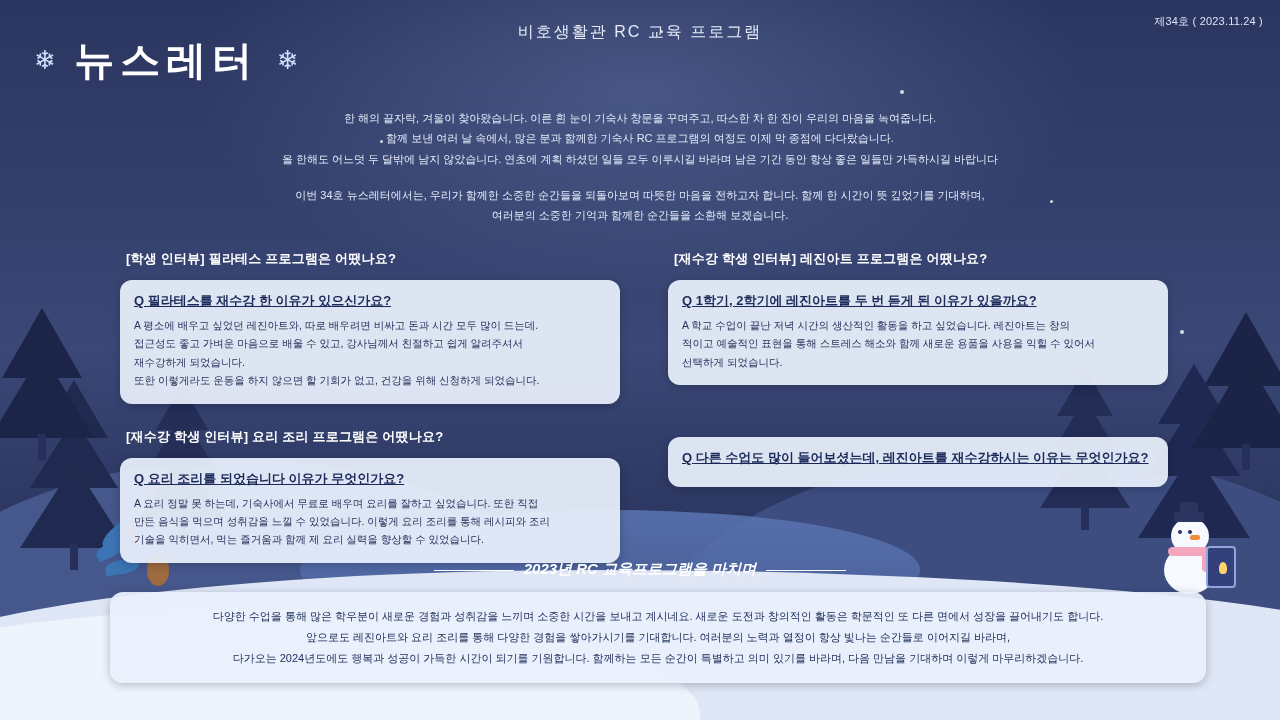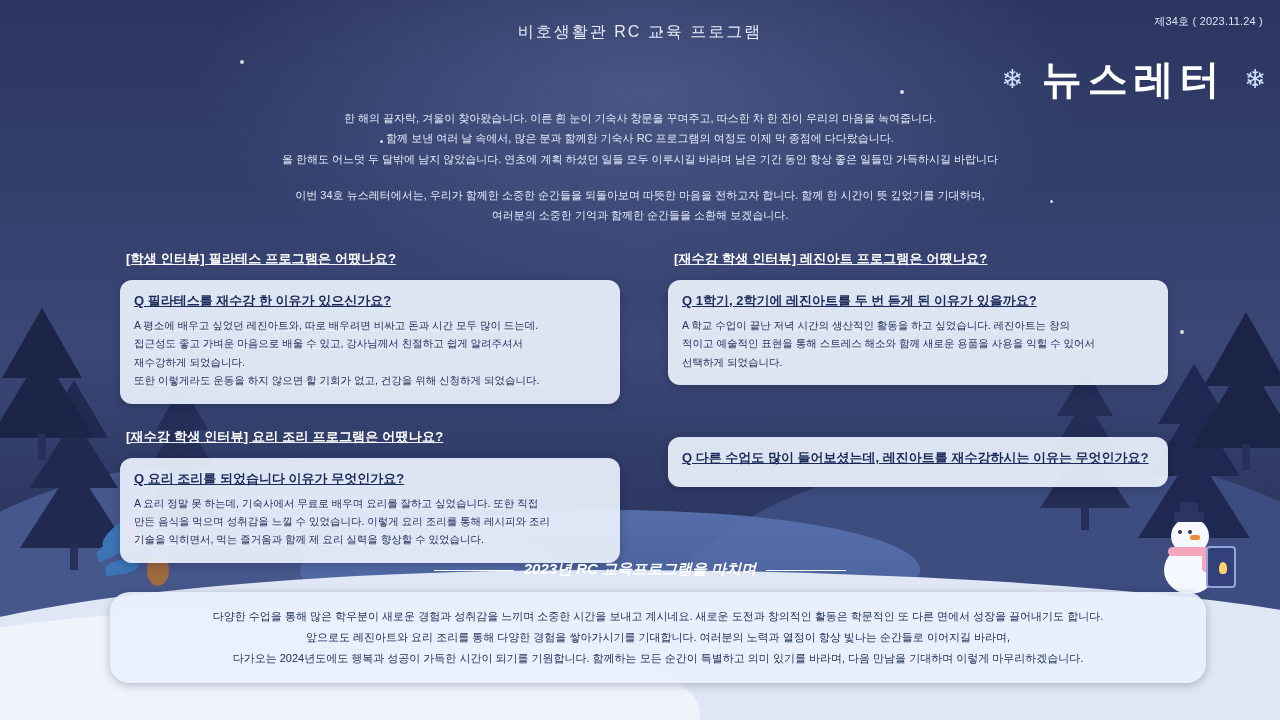--- a/index.html
+++ b/index.html
@@ -102,23 +102,23 @@
     position: absolute;
     top: 22px;
     left: 0; right: 0;
     text-align: center;
     font-size: 16px;
     color: #e6ecfa;
     letter-spacing: 2px;
   }
   .title-wrap {
     position: absolute;
-    top: 52px;
+    top: 33px;
     left: 0; right: 0;
-    text-align: right;
+    text-align: left;
     margin-left: 20px;
   }
   .title {
     display: inline-block;
     font-size: 40px;
     font-weight: bold;
     letter-spacing: 6px;
     color: #ffffff;
     vertical-align: middle;
   }
@@ -148,21 +148,21 @@
 
   
   .columns {
     position: absolute;
     top: 250px;
     left: 120px;
     width: 1048px;
     display: flex;
     justify-content: space-between;
   }
-  .col { width: 500px; text-decoration: underline; }
+  .col { width: 500px; }
 
   .sec-head {
     font-size: 13px;
     font-weight: bold;
     color: #ffffff;
     margin: 0 0 12px 6px;
     letter-spacing: .2px;
   }
   .col .block + .sec-head { margin-top: 24px; }
 
@@ -209,21 +209,21 @@
     vertical-align: middle;
     margin: 0 10px;
   }
 
   .closing-box {
     position: absolute;
     top: 592px;
     left: 110px;
     width: 1060px;
     background: rgba(233,240,252,0.93);
-    border-radius: 20px;
+    border-radius: 13px;
     padding: 14px 18px;
     color: #22305c;
     font-size: 11px;
     line-height: 1.9;
     text-align: center;
     white-space: pre-line;
     box-shadow: 0 2px 10px rgba(10,16,40,0.25);
   }
 
   

